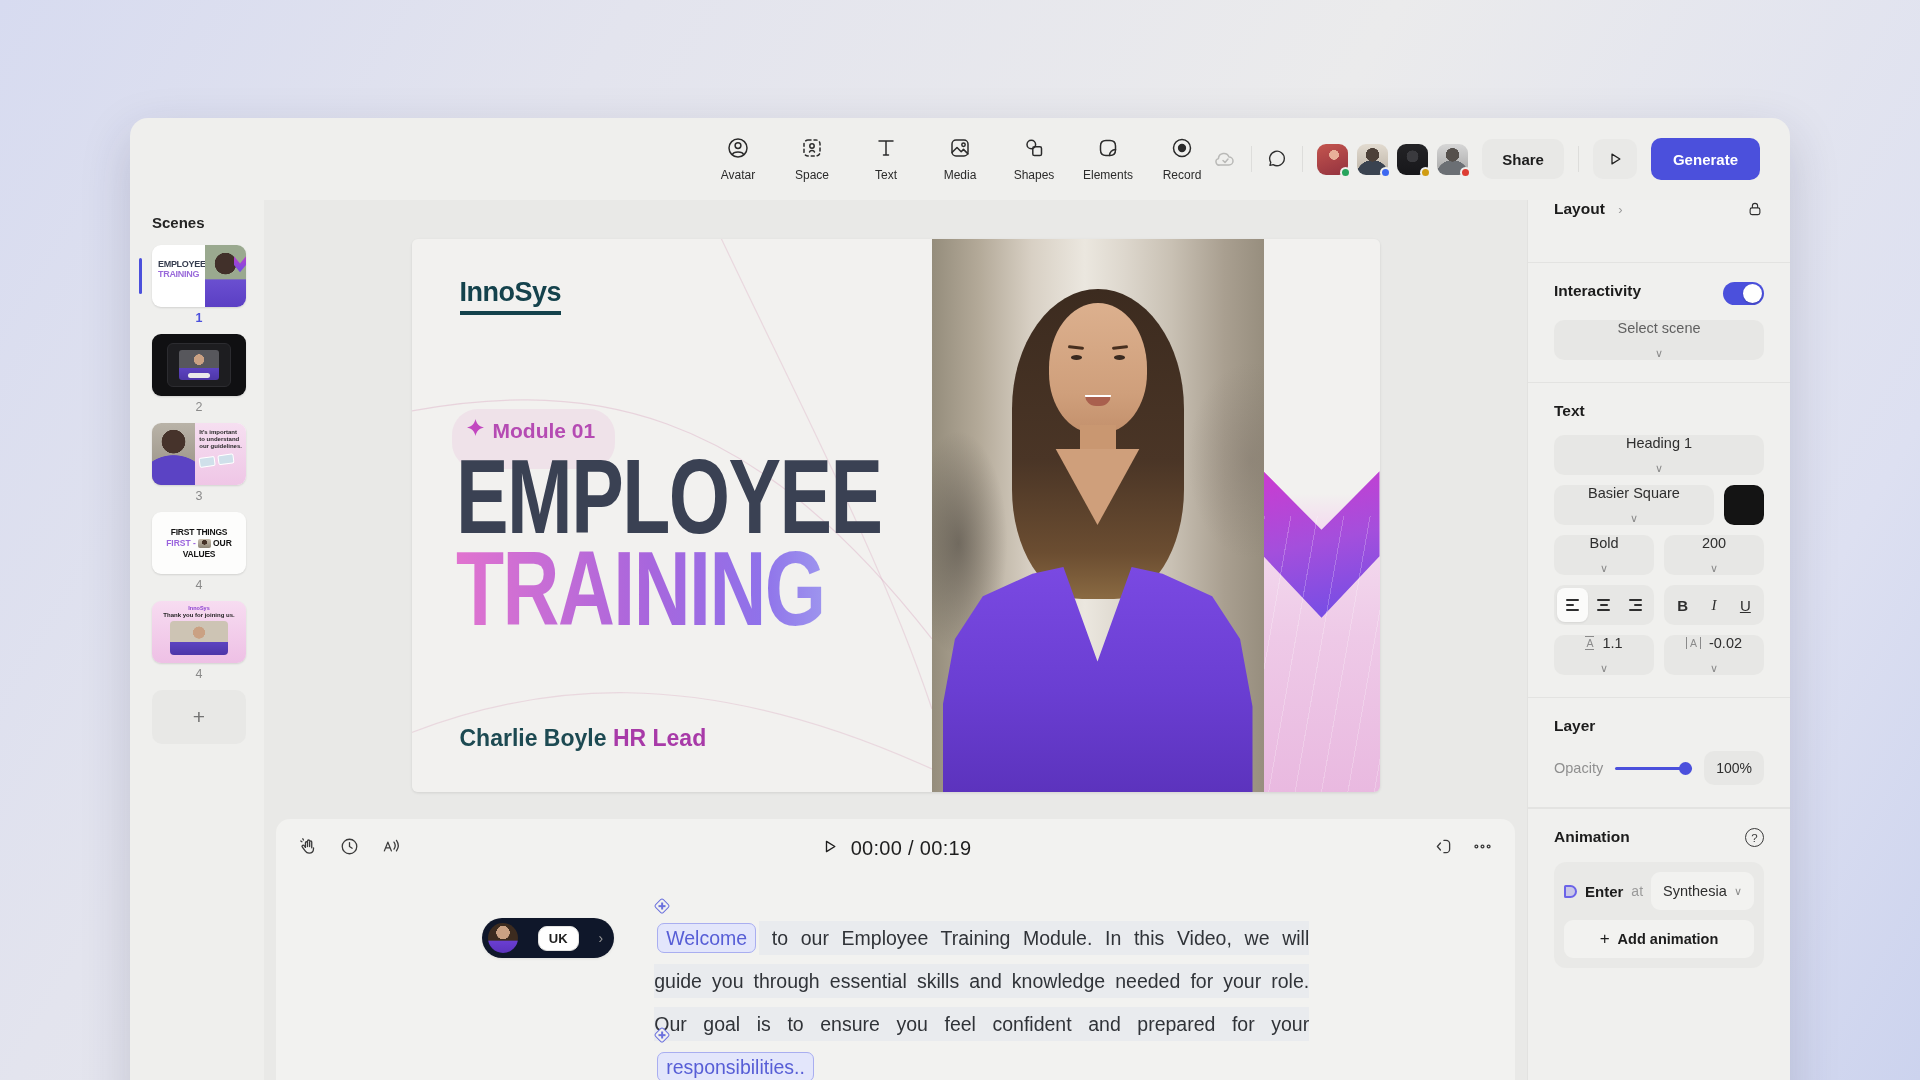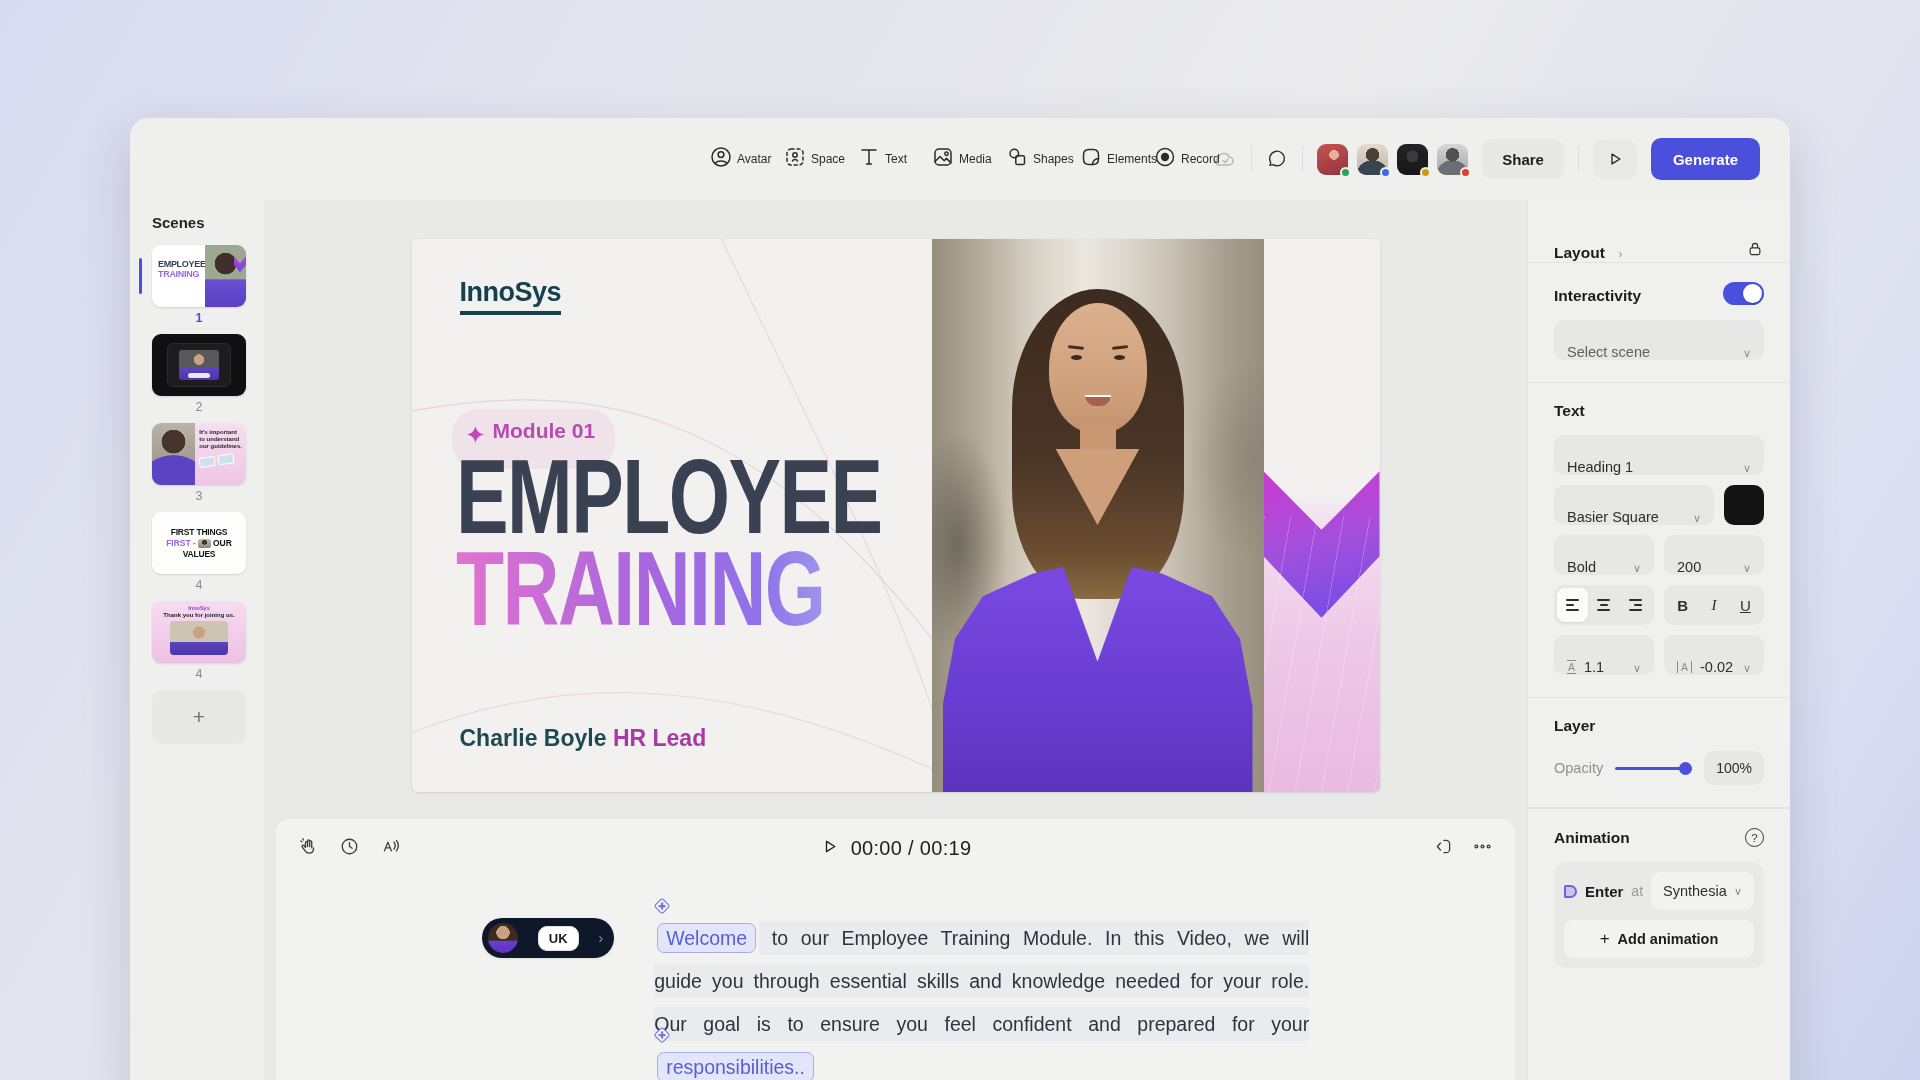--- a/index.html
+++ b/index.html
@@ -16,21 +16,21 @@
   .tb-left { display:flex; align-items:center; gap:24px; }
   .icon-btn { display:flex; align-items:center; justify-content:center; cursor:pointer; color:#2e2e2e; }
   .hamburger { width:22px; display:flex; flex-direction:column; gap:5px; }
   .hamburger span { height:2px; background:#2e2e2e; border-radius:2px; }
   .doc-title { font-size:16.5px; font-weight:700; color:#1b1b1b; margin-left:4px; }
   .lang-badge { font-size:12.5px; font-weight:700; color:#3c3c3c; background:#fbfbfa;
     border:1px solid #e2e2e0; border-radius:7px; padding:4px 9px; margin-left:2px; }
 
   .tools { position:absolute; left:50%; transform:translateX(-50%); top:0; height:82px;
     display:flex; align-items:center; gap:16px; }
-  .tool { width:58px; display:flex; flex-direction:row; align-items:center; gap:4px; cursor:pointer; }
+  .tool { width:58px; display:flex; flex-direction:column; align-items:center; gap:4px; cursor:pointer; }
   .tool svg { width:24px; height:24px; stroke:#2b2b2b; fill:none; stroke-width:1.5; stroke-linecap:round; stroke-linejoin:round; }
   .tool .tlabel { font-size:12px; color:#2b2b2b; }
 
   .tb-right { margin-left:auto; display:flex; align-items:center; gap:14px; }
   .vdiv { width:1px; height:26px; background:#dddddb; }
   .sync svg { stroke:#b9b9b7; }
   .avatars { display:flex; gap:9px; }
   .cavatar { width:31px; height:31px; border-radius:9px; position:relative; }
   .cavatar .dot { position:absolute; right:-3px; bottom:-3px; width:11px; height:11px; border-radius:50%; border:2px solid #efefed; }
   .av1 { background:radial-gradient(circle at 55% 35%, #e8b09a 0 18%, transparent 19%), linear-gradient(160deg,#c4554e,#93323f); }
@@ -85,21 +85,21 @@
      font-size:21px; color:#737373; cursor:pointer; margin-top:8px; }
 
   
   .editor { flex:1; display:flex; flex-direction:column; align-items:center; background:#e9e9e7; min-width:0; }
   .canvas { margin-top:39px; width:968px; height:553px; flex:0 0 553px; display:flex; border-radius:6px; overflow:hidden;
      box-shadow:0 1px 3px rgba(0,0,0,.10); cursor:default; }
   .c-left { width:520px; background:#f2f1ef; position:relative; }
   .c-curves { position:absolute; inset:0; }
   .c-logo { position:absolute; top:38px; left:48px; font-size:27px; font-weight:800; color:#14424c;
      border-bottom:4px solid #14424c; padding-bottom:3px; letter-spacing:-0.5px; }
-  .c-badge { position:absolute; top:170px; left:40px; display:flex; align-items:flex-end; gap:9px;
+  .c-badge { position:absolute; top:170px; left:40px; display:flex; align-items:flex-start; gap:9px;
      background:rgba(226,148,205,.16); border-radius:26px; padding:10px 20px 26px 15px; }
   .c-badge svg { width:17px; height:17px; fill:#c247c0; }
   .c-badge .b-text { font-size:21px; font-weight:600; color:#b54bb3; }
   .c-title { position:absolute; top:212px; left:44px; font-weight:800; font-size:105px; line-height:0.88; letter-spacing:-2px;
      transform:scaleX(0.75); transform-origin:left top; white-space:nowrap; }
   .c-title .l1 { color:#3a4153; }
   .c-title .l2 { background:linear-gradient(90deg,#e173cf 0%,#a866dd 45%,#8f72ea 72%,#abb6f2 100%);
      -webkit-background-clip:text; background-clip:text; color:transparent; }
   .c-presenter { position:absolute; top:486px; left:48px; font-size:23px; font-weight:700; }
   .c-presenter .pname { color:#1d4a52; }
@@ -159,37 +159,37 @@
   .seg-hl { position:relative; background:#e3e6fb; border:1.5px solid #a9aef0; border-radius:7px; padding:3px 8px;
      color:#575ed6; margin:0 3px; cursor:pointer; white-space:nowrap; }
   .dmark { position:absolute; top:-24px; left:-2px; width:12px; height:12px; border:1.7px solid #6b71dd; border-radius:2.5px;
      background:#f2f2f0; transform:rotate(45deg); }
   .dmark::before { content:""; position:absolute; left:50%; top:50%; width:7px; height:1.7px; background:#6b71dd; transform:translate(-50%,-50%) rotate(-45deg); }
   .dmark::after  { content:""; position:absolute; left:50%; top:50%; width:1.7px; height:7px; background:#6b71dd; transform:translate(-50%,-50%) rotate(-45deg); }
 
   
   .props { width:263px; flex:0 0 263px; background:#f0f0ee; border-left:1px solid #e2e2e0; padding:0 26px; overflow:hidden; }
   .p-divider { border-top:1px solid #e3e3e1; margin:0 -26px; }
-  .p-row { display:flex; align-items:flex-end; justify-content:space-between; }
+  .p-row { display:flex; align-items:flex-start; justify-content:space-between; }
   .p-label { font-size:15.5px; font-weight:700; color:#1c1c1c; }
   .p-sub { font-size:14.5px; color:#8f8f8f; }
   .chev-r { font-size:13px; color:#9a9a9a; margin-left:9px; }
   .chev-d { font-size:11px; color:#8a8a8a; }
   .layout-row { height:62px; cursor:pointer; }
   .lock svg { width:18px; height:18px; stroke:#2e2e2e; fill:none; stroke-width:1.5; }
   .toggle { width:41px; height:23px; border-radius:12px; position:relative; cursor:pointer; }
   .toggle.on { background:#4b50dc; } .toggle.off { background:#d6d6d4; }
   .toggle .knob { position:absolute; top:2px; width:19px; height:19px; border-radius:50%; background:#fff; box-shadow:0 1px 2px rgba(0,0,0,.2); }
   .toggle.on .knob { right:2px; } .toggle.off .knob { left:2px; }
   .tabs { margin-top:18px; background:#e4e4e2; border-radius:11px; padding:3px; display:flex; height:42px; }
   .tab { flex:1; display:flex; align-items:center; justify-content:center; gap:8px; font-size:14.5px; color:#343434; cursor:pointer; border-radius:9px; }
   .tab.active { background:#fbfbfa; font-weight:600; box-shadow:0 1px 2px rgba(0,0,0,.08); }
   .tab svg { width:16px; height:16px; stroke:#343434; fill:none; stroke-width:1.5; stroke-linecap:round; stroke-linejoin:round; }
-  .dd { height:40px; background:#e7e7e5; border-radius:10px; display:flex; align-items:flex-end; justify-content:space-between;
-     padding:0 13px; font-size:14.5px; color:#2e2e2e; cursor:pointer; }
+  .dd { height:40px; background:#e7e7e5; border-radius:10px; display:flex; align-items:center; justify-content:space-between;
+     padding:0 13px; font-size:14.5px; color:#2e2e2e; cursor:pointer;flex-direction:column; }
   .dd.placeholder { color:#5f5f5f; }
   .sec { padding:19px 0 22px; }
   .sec .p-label { display:block; margin-bottom:15px; }
   .grid2 { display:flex; gap:10px; margin-top:10px; }
   .grid2 > * { flex:1; }
   .swatch { flex:0 0 40px; width:40px; height:40px; border-radius:10px; background:#141414; border:1px solid rgba(0,0,0,.15); cursor:pointer; }
   .seg-group { background:#e7e7e5; border-radius:10px; padding:3px; display:flex; height:40px; }
   .seg-btn { flex:1; display:flex; align-items:center; justify-content:center; border-radius:8px; cursor:pointer; color:#2e2e2e; }
   .seg-btn.active { background:#fbfbfa; box-shadow:0 1px 2px rgba(0,0,0,.08); }
   .align-ic { display:flex; flex-direction:column; gap:3.5px; }

